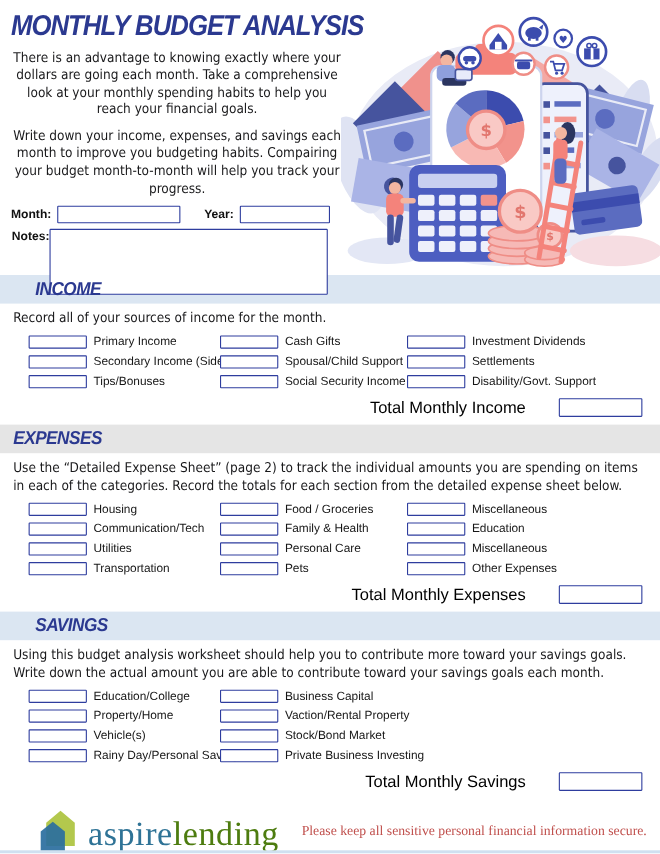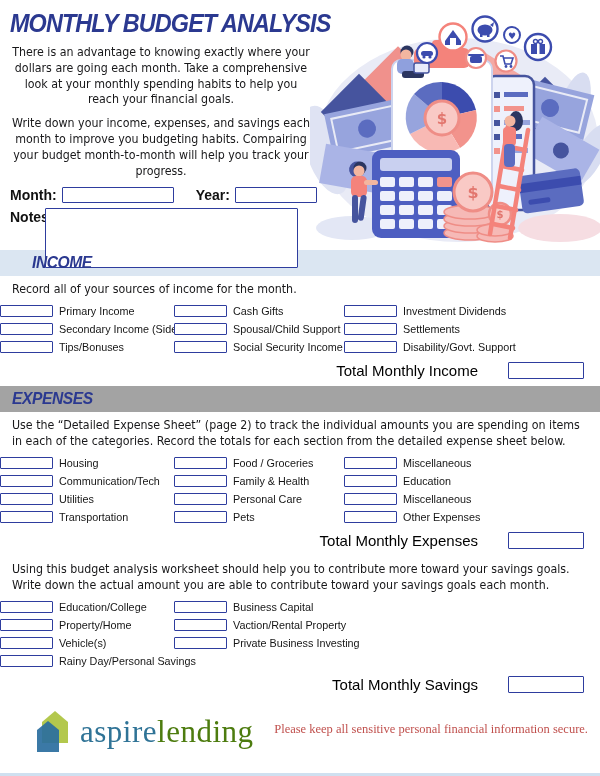--- a/index.html
+++ b/index.html
@@ -10,44 +10,44 @@
 
   
   .header { display:flex; height:250px; }
   .header-left { width:312px; padding:6px 0 0 10px; flex:none; }
   .page-title { color:#2b3990; font-size:26px; font-style:italic; font-weight:bold;
                 letter-spacing:-1px; line-height:30px; margin:2px 0 7px;
                 transform:scaleX(0.9); transform-origin:left center; white-space:nowrap; }
   .intro { font-size:12.3px; line-height:15.8px; margin-bottom:8px; color:#18181a;
            font-family:"DejaVu Sans","Liberation Sans",sans-serif; font-stretch:condensed;text-align:center; }
   .my-row { display:flex; align-items:center; margin:4px 0 5px; }
-  .flabel { font-weight:bold; font-size:14px; color:#111; flex:none; }
+  .flabel { font-weight:bold; font-size:11px; color:#111; flex:none;text-align:right; }
   .box { background:#fff; border:1.6px solid #2e3d9e; border-radius:1px; }
   input.box { outline:none; font:11px "Liberation Sans",sans-serif; padding:0 3px; }
   .month-box { width:112px; height:16px; margin-left:5px; }
   .year-label { margin-left:22px; }
   .year-box { width:82px; height:16px; margin-left:5px; }
   .notes-row { display:flex; align-items:flex-start; }
   .notes-label { width:35px; padding-top:1px; }
   .notes-box { width:253px; height:60px; resize:none; outline:none;
                font:11px "Liberation Sans",sans-serif; padding:2px 4px; }
   .header-right { flex:1; position:relative; }
   .header-right svg { position:absolute; top:0; right:0; }
 
   
   .band { height:26px; display:flex; align-items:center; padding-left:12px; }
   .band-blue { background:#dbe6f2;padding-left:32px; }
-  .band-pink { background:#a3a3a3; }
+  .band-pink { background:#e5e5e5; }
   .band-title { color:#2b3990; font-size:17px; font-weight:bold; font-style:italic;
                 letter-spacing:-0.5px; transform:scaleX(0.92); transform-origin:left center;
                 white-space:nowrap; }
   .desc { font-size:12.3px; line-height:16.5px; padding:5px 12px 4px;
           font-family:"DejaVu Sans","Liberation Sans",sans-serif; font-stretch:condensed;
           color:#18181a; }
-  .items-grid { display:flex; padding:3px 0 0 0; }
+  .items-grid { display:flex; padding:3px 0 0 26px; }
   .col1 { width:174px; flex:none; }
   .col2 { width:170px; flex:none; }
   .col3 { flex:1; }
   .item { display:flex; align-items:center; margin-bottom:6px; height:12px; }
   .item-box { width:53px; height:12px; margin-right:6px; flex:none; padding:0 2px; font-size:9px; }
   .item-label { font-size:10.8px; color:#161616; white-space:nowrap; }
   .total-row { display:flex; align-items:center; justify-content:flex-end;
                padding-right:16px; margin:3px 0 7px; }
   .total-label { font-size:15px; font-weight:normal; color:#000; margin-right:30px; }
   .total-box { width:76px; height:17px; }
@@ -387,20 +387,23 @@
           </div>
       </div>
     </div>
     <div class="total-row">
       <span class="total-label">Total Monthly Expenses</span>
       <input class="box total-box" style="">
     </div>
   </section>
 
   <section>
+    <div class="band band-blue mt4">
+      <span class="band-title">SAVINGS</span>
+    </div>
     <p class="desc">Using this budget analysis worksheet should help you to contribute more toward your savings goals. Write down the actual amount you are able to contribute toward your savings goals each month.</p>
     <div class="items-grid">
       <div class="col1">
         <div class="item">
             <input class="box item-box" style="">
             <span class="item-label">Education/College</span>
           </div>
         <div class="item">
             <input class="box item-box" style="">
             <span class="item-label">Property/Home</span>
@@ -415,20 +418,24 @@
           </div>
       </div>
       <div class="col3">
         <div class="item">
             <input class="box item-box" style="">
             <span class="item-label">Business Capital</span>
           </div>
         <div class="item">
             <input class="box item-box" style="">
             <span class="item-label">Vaction/Rental Property</span>
+          </div>
+        <div class="item">
+            <input class="box item-box" style="">
+            <span class="item-label">Stock/Bond Market</span>
           </div>
         <div class="item">
             <input class="box item-box" style="">
             <span class="item-label">Private Business Investing</span>
           </div>
       </div>
     </div>
     <div class="total-row">
       <span class="total-label">Total Monthly Savings</span>
       <input class="box total-box" style="">

